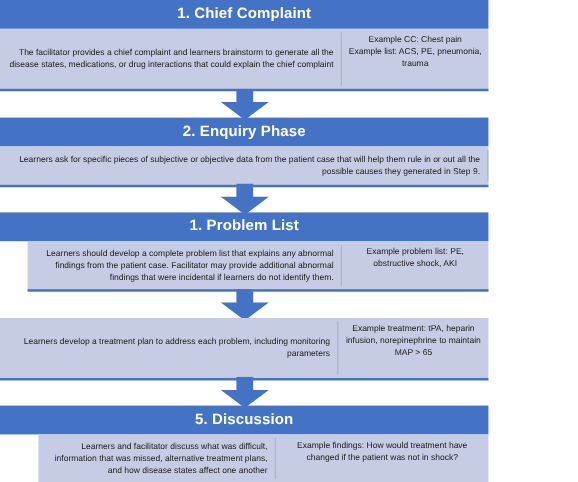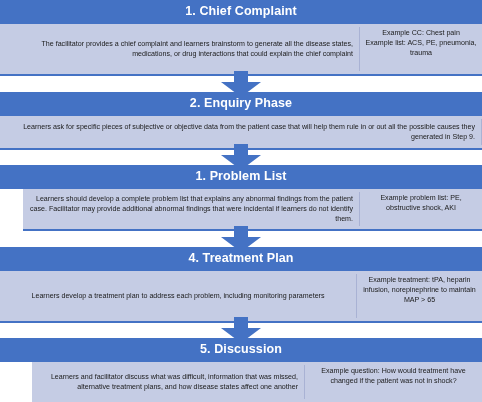--- a/index.html
+++ b/index.html
@@ -7,21 +7,21 @@
     padding: 0;
     background: #ffffff;
   }
   body {
     width: 482px;
     height: 402px;
     font-family: "Liberation Sans", sans-serif;
     overflow: hidden;
   }
   #flowchart {
-    width: 482px;
+    width: 407px;
     height: 402px;
     position: relative;
     background: #ffffff;
     display: flex;
     flex-direction: column;
     align-items: stretch;
   }
   .step {
     width: 100%;
     box-sizing: border-box;
@@ -138,36 +138,35 @@
     </div>
   </div>
 
   <div class="arrow-wrap">
     <svg class="arrow" width="48" height="26" viewBox="0 0 48 26" aria-hidden="true">
       <polygon points="17,0 31,0 31,11 44,11 24,26 4,11 17,11" fill="#4472C4"></polygon>
     </svg>
   </div>
 
   <div class="step h4 w-narrow4">
-    <div class="step-header">4. Treatment Plan</div>
     <div class="step-body">
       <div class="step-desc">Learners develop a treatment plan to address each problem, including monitoring parameters</div>
       <div class="col-divider"></div>
       <div class="step-example">Example treatment: tPA, heparin infusion, norepinephrine to maintain MAP &gt; 65</div>
     </div>
   </div>
 
   <div class="arrow-wrap">
     <svg class="arrow" width="48" height="26" viewBox="0 0 48 26" aria-hidden="true">
       <polygon points="17,0 31,0 31,11 44,11 24,26 4,11 17,11" fill="#4472C4"></polygon>
     </svg>
   </div>
 
   <div class="step h5 w-wide">
     <div class="step-header">5. Discussion</div>
     <div class="step-body" style="border-bottom:none;">
       <div class="step-desc">Learners and facilitator discuss what was difficult, information that was missed, alternative treatment plans, and how disease states affect one another</div>
       <div class="col-divider"></div>
-      <div class="step-example">Example question: How would treatment have changed if the patient was not in shock?</div>
+      <div class="step-example">Example findings: How would treatment have changed if the patient was not in shock?</div>
     </div>
   </div>
 
 </div>
 
 </body></html>

